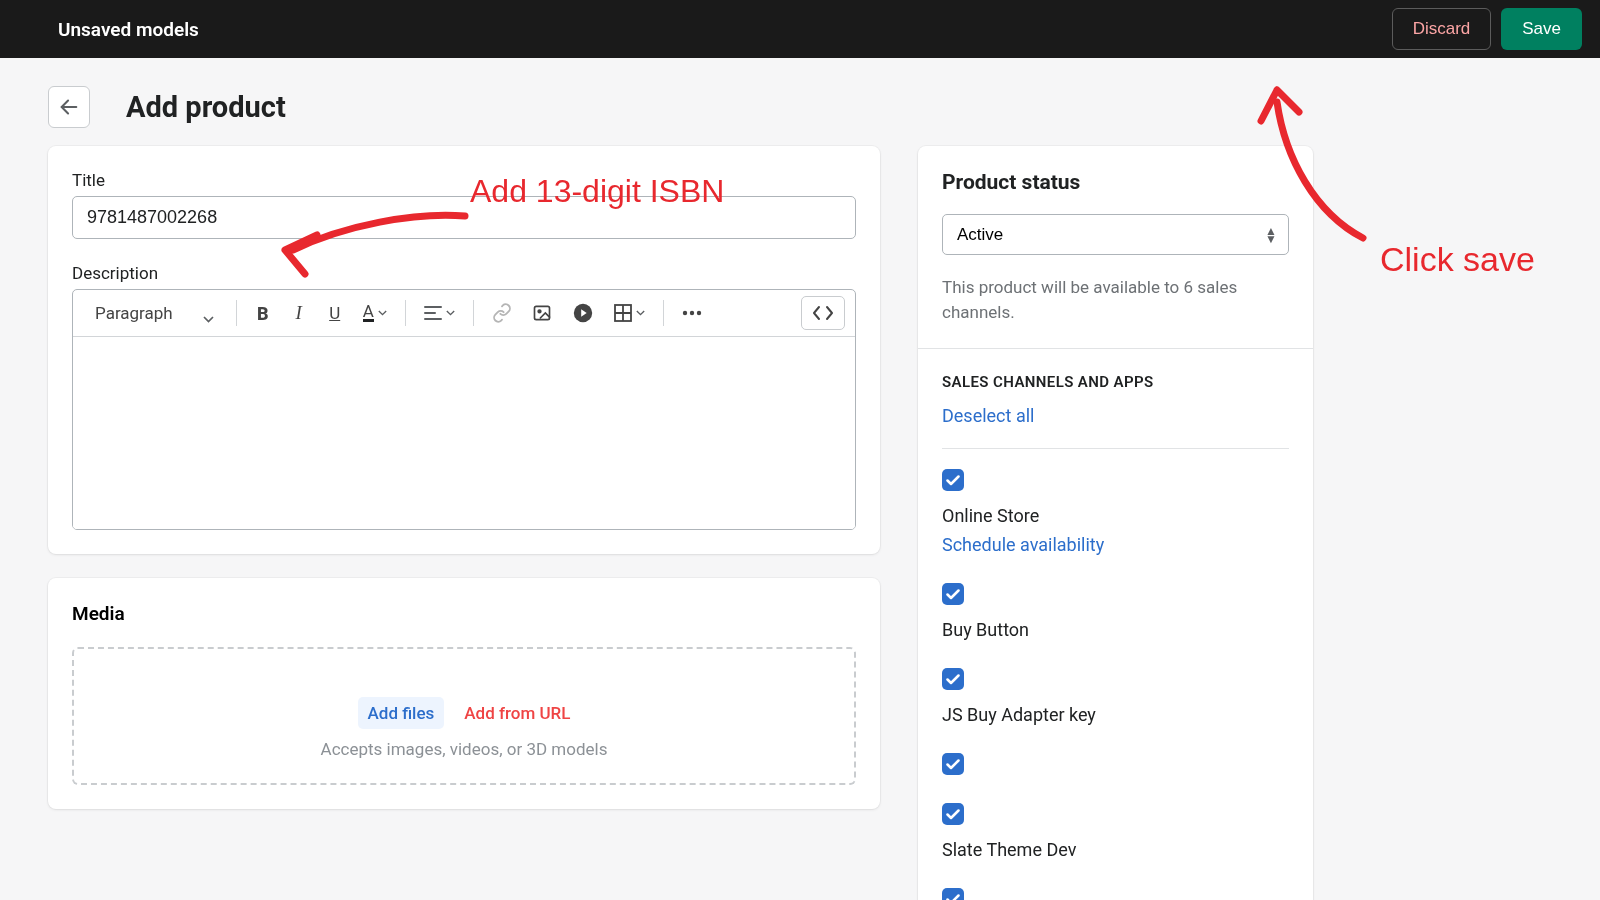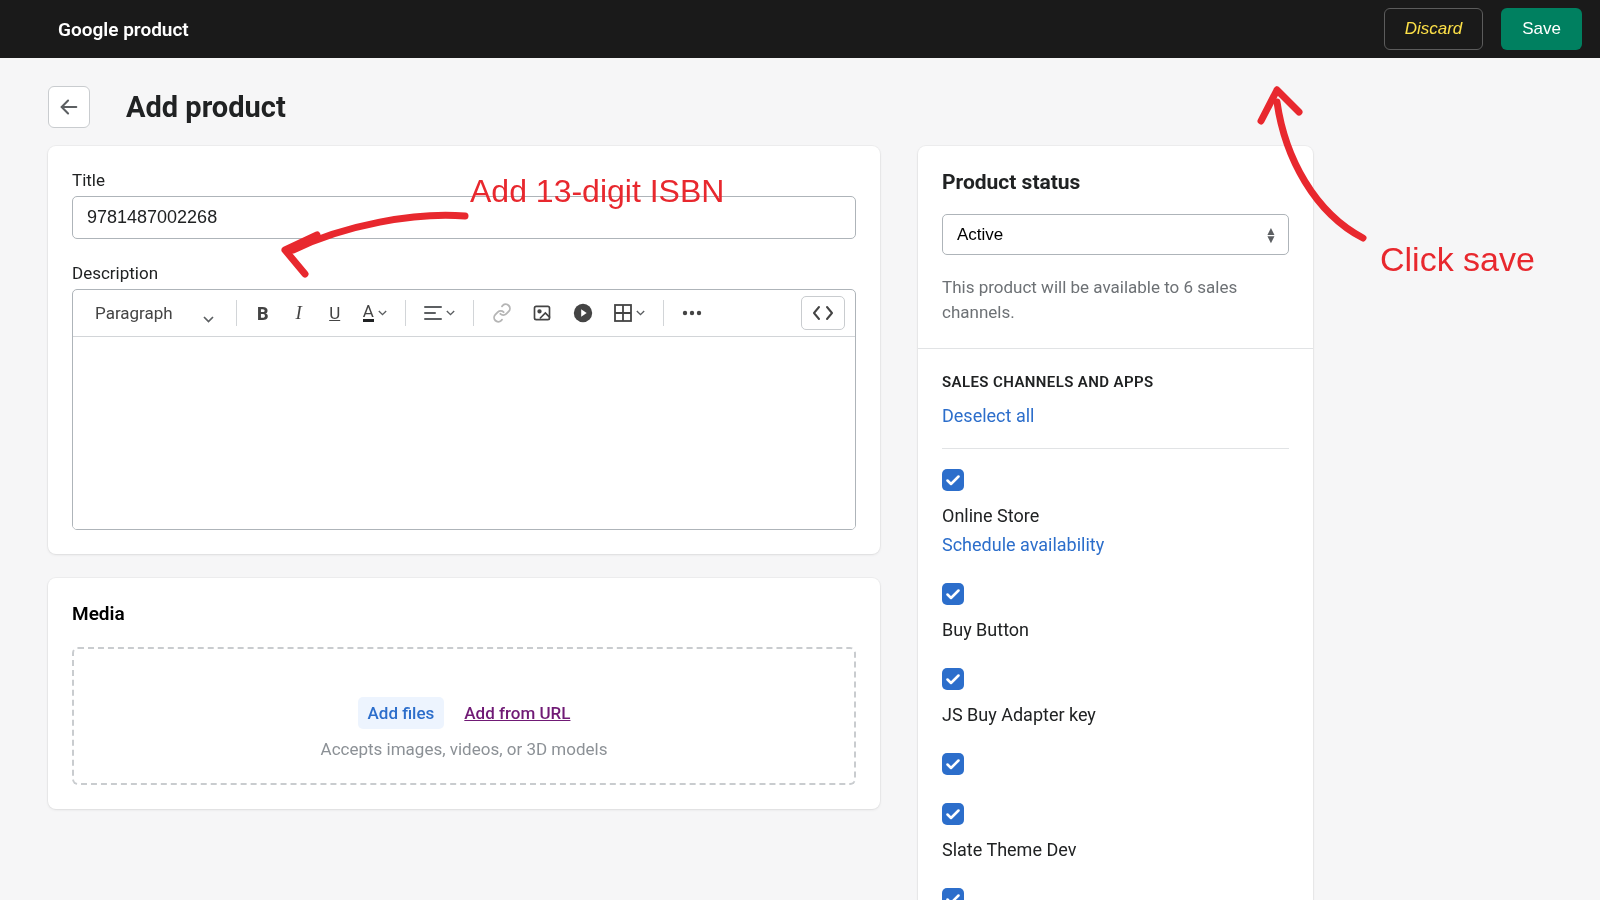--- a/index.html
+++ b/index.html
@@ -25,28 +25,26 @@
 .btn {
   padding: 10px 20px;
   border-radius: 6px;
   font-size: 17px;
   font-weight: 500;
   cursor: pointer;
   border: 1px solid transparent;
 }
 .btn-discard {
   background: #1a1a1a;
-  color: #fde047;
+  color: #fca5a5;
   border: 1.5px solid #5c5c5c;
-  font-style: italic;
 }
 .btn-save {
   background: #008060;
   color: #fff;
-  margin-left: 8px;
 }
 .page-header {
   display: flex;
   align-items: center;
   gap: 36px;
   padding: 28px 0 18px 48px;
 }
 .back-btn {
   width: 42px;
   height: 42px;
@@ -158,23 +156,22 @@
 .add-files-btn {
   background: #edf4fe;
   padding: 6px 10px;
   border-radius: 5px;
   color: #2c6ecb;
   font-size: 17px;
   font-weight: 500;
   cursor: pointer;
 }
 .add-url-link {
-  color: #701a75;
-  font-size: 17px;
-  text-decoration: underline;
+  color: #ef4444;
+  font-size: 17px;
   font-weight: 500;
   cursor: pointer;
 }
 .media-help { color: #8c9196; font-size: 17px; }
 .side-title { font-size: 21px; font-weight: 700; margin-bottom: 20px; color: #202223; }
 .select-wrap { position: relative; }
 .select-el {
   width: 100%;
   padding: 10px 14px;
   font-size: 17px;
@@ -228,21 +225,21 @@
   color: #e8282e;
   font-size: 32px;
   font-weight: 400;
   font-family: "Segoe UI", Arial, sans-serif;
 }
 </style>
 </head>
 <body>
 
 <div class="top-bar">
-  <div class="top-bar-title">Google product</div>
+  <div class="top-bar-title">Unsaved models</div>
   <div class="top-bar-actions">
     <button class="btn btn-discard">Discard</button>
     <button class="btn btn-save">Save</button>
   </div>
 </div>
 
 <div class="page-header">
   <div class="back-btn">
     <svg width="22" height="22" viewBox="0 0 24 24" fill="none" stroke="#5c5f62" stroke-width="2.2" stroke-linecap="round" stroke-linejoin="round">
         <line x1="20" y1="12" x2="4" y2="12"></line>

